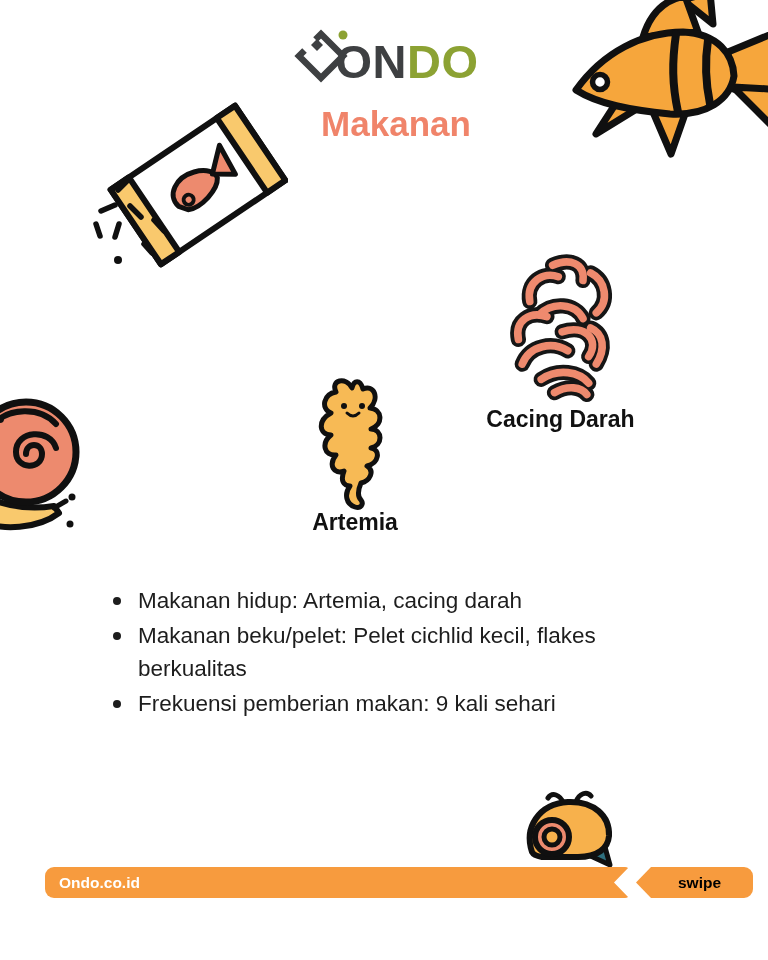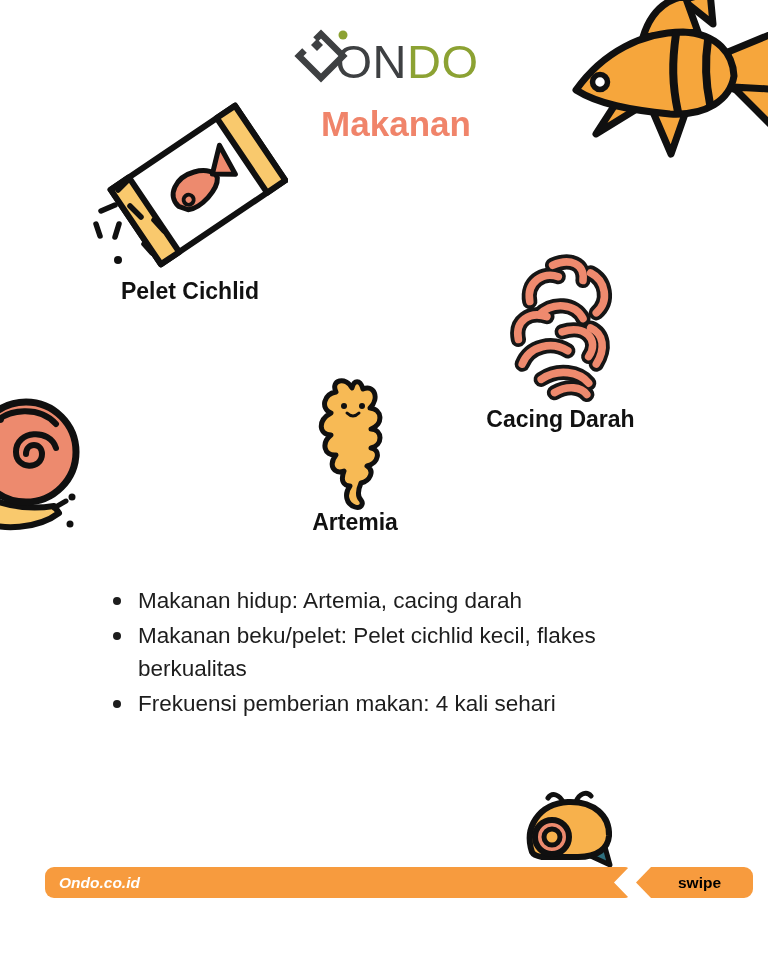--- a/index.html
+++ b/index.html
@@ -9,21 +9,21 @@
     position:relative; width:768px; height:960px; margin:0 auto;
     background:#FFFFFF; overflow:hidden;
   }
   
   .logo-row {
     position:absolute; top:22px; left:0; right:0;
     display:flex; justify-content:center; align-items:flex-start;
   }
   .logo-mark { width:62px; height:68px; flex:0 0 auto; }
   .logo-text {
-    font-size:47px; font-weight:400; letter-spacing:0.5px;
+    font-size:47px; font-weight:700; letter-spacing:0.5px;
     margin-left:-16px; margin-top:16px; line-height:1;
   }
   .logo-on { color:#3E4042; }
   .logo-do { color:#8CA233; }
   .page-title {
     position:absolute; top:104px; left:0; right:0; text-align:center;
     font-size:35px; font-weight:700; color:#F0846A;margin-left:24px;
   }
   
   .illu { position:absolute; }
@@ -57,21 +57,21 @@
     width:8px; height:8px; border-radius:50%; background:#1D1D1D;
   }
   
   .footer-bar {
     position:absolute; top:867px; left:45px; width:584px; height:31px;
     background:#F79B3E; border-radius:9px 4px 4px 9px;
     clip-path:polygon(0 0, 100% 0, calc(100% - 15px) 50%, 100% 100%, 0 100%);
     display:flex; align-items:center; z-index:2;
   }
   .footer-brand {
-    color:#FFFFFF; font-size:15.5px; font-weight:700; padding-left:14px;font-style:italic;
+    color:#FFFFFF; font-size:15.5px; font-weight:700; padding-left:14px;
   }
   .swipe-pill {
     position:absolute; top:867px; left:636px; width:117px; height:31px;
     background:#F79B3E; border-radius:4px 9px 9px 4px;
     clip-path:polygon(15px 0, 100% 0, 100% 100%, 15px 100%, 0 50%);
     display:flex; align-items:center; justify-content:center;
     cursor:pointer; z-index:2;
   }
   .swipe-label {
     color:#000000; font-size:15.5px; font-weight:700; padding-left:10px;
@@ -130,21 +130,20 @@
         <path d="M13 111 L27 105"></path>
         <path d="M42 106 L53 117"></path>
         <path d="M8 124 L12 136"></path>
         <path d="M31 124 L27 137"></path>
         <path d="M66 120 L76 131"></path>
         <path d="M56 144 L64 153"></path>
       </g>
       <circle cx="30" cy="160" r="4" fill="#101010"></circle>
     </svg>
   </div>
-  <div class="item-label label-pellet">Pelet Cichlid</div>
 
   <div class="illu worms">
     <svg viewBox="0 0 140 160">
       <g fill="none" stroke="#161616" stroke-width="16" stroke-linecap="round">
         <path d="M58 14 C76 6 92 12 90 30"></path>
         <path d="M98 22 C114 30 118 52 104 64"></path>
         <path d="M34 52 C30 32 48 20 64 26"></path>
         <path d="M44 66 C58 52 82 54 90 70"></path>
         <path d="M22 92 C18 72 34 62 52 68"></path>
         <path d="M68 84 C92 76 108 92 96 110"></path>
@@ -188,21 +187,21 @@
       <circle cx="44" cy="34" r="3" fill="#101010"></circle>
       <circle cx="62" cy="34" r="3" fill="#101010"></circle>
       <path d="M47 41 Q53 47 59 41" fill="none" stroke="#101010" stroke-width="3" stroke-linecap="round"></path>
     </svg>
   </div>
   <div class="item-label label-artemia">Artemia</div>
 
   <ul class="bullets">
     <li>Makanan hidup: Artemia, cacing darah</li>
     <li>Makanan beku/pelet: Pelet cichlid kecil, flakes berkualitas</li>
-    <li>Frekuensi pemberian makan: 4 kali sehari</li>
+    <li>Frekuensi pemberian makan: 9 kali sehari</li>
   </ul>
 
   <div class="illu smallfish">
     <svg viewBox="0 0 104 80">
       <g fill="none" stroke="#101010" stroke-width="5" stroke-linecap="round">
         <path d="M48 14 C44 4 36 2 32 8"></path>
         <path d="M60 12 C63 3 71 1 75 6"></path>
       </g>
       <path d="M66 62 L94 75 L87 50 Z" fill="#2E6F7E" stroke="#101010" stroke-width="5" stroke-linejoin="round"></path>
       <path d="M16 62 C8 38 22 14 52 12 C78 11 94 26 93 46 C92 58 82 67 62 67 L26 67 C20 66 17 64 16 62 Z" fill="#F7B14C" stroke="#101010" stroke-width="6" stroke-linejoin="round"></path>

